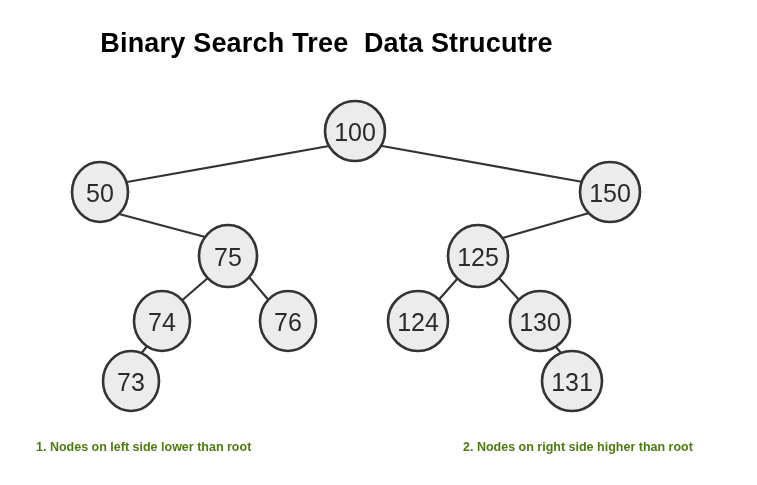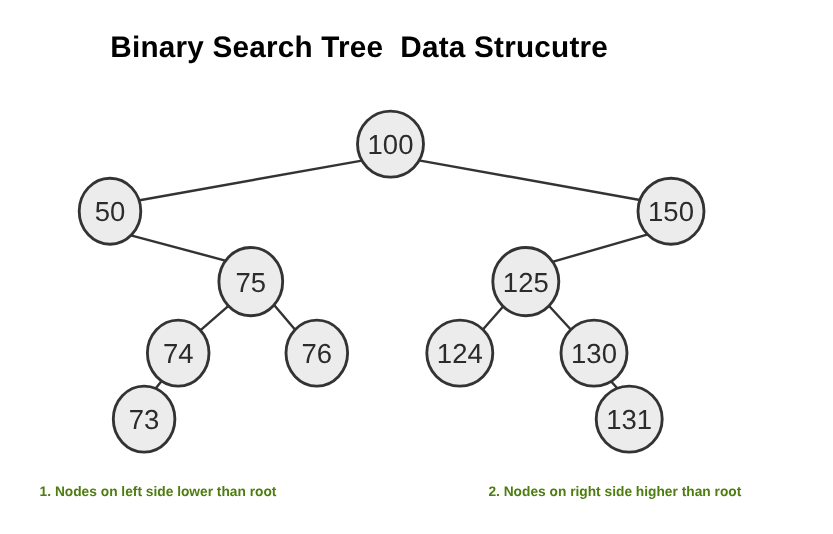--- a/index.html
+++ b/index.html
@@ -60,21 +60,21 @@
   }
 
   .caption {
     position: absolute;
     font-size: 12.5px;
     font-weight: bold;
     color: #4d7c0f;
     white-space: nowrap;
   }
   #caption-left  { left: 36px;  top: 440px; }
-  #caption-right { left: 444px; top: 440px; }
+  #caption-right { left: 463px; top: 440px; }
 </style>
 </head>
 <body>
 
 <div id="title">Binary Search Tree  Data Strucutre</div>
 
 <svg id="diagram" viewBox="0 0 757 485" xmlns="http://www.w3.org/2000/svg">
   <g id="edges-group">
       <line class="edge-line" x1="329" y1="146" x2="127" y2="182" stroke="#333333"></line>
       <line class="edge-line" x1="382" y1="146" x2="583" y2="182" stroke="#333333"></line>

